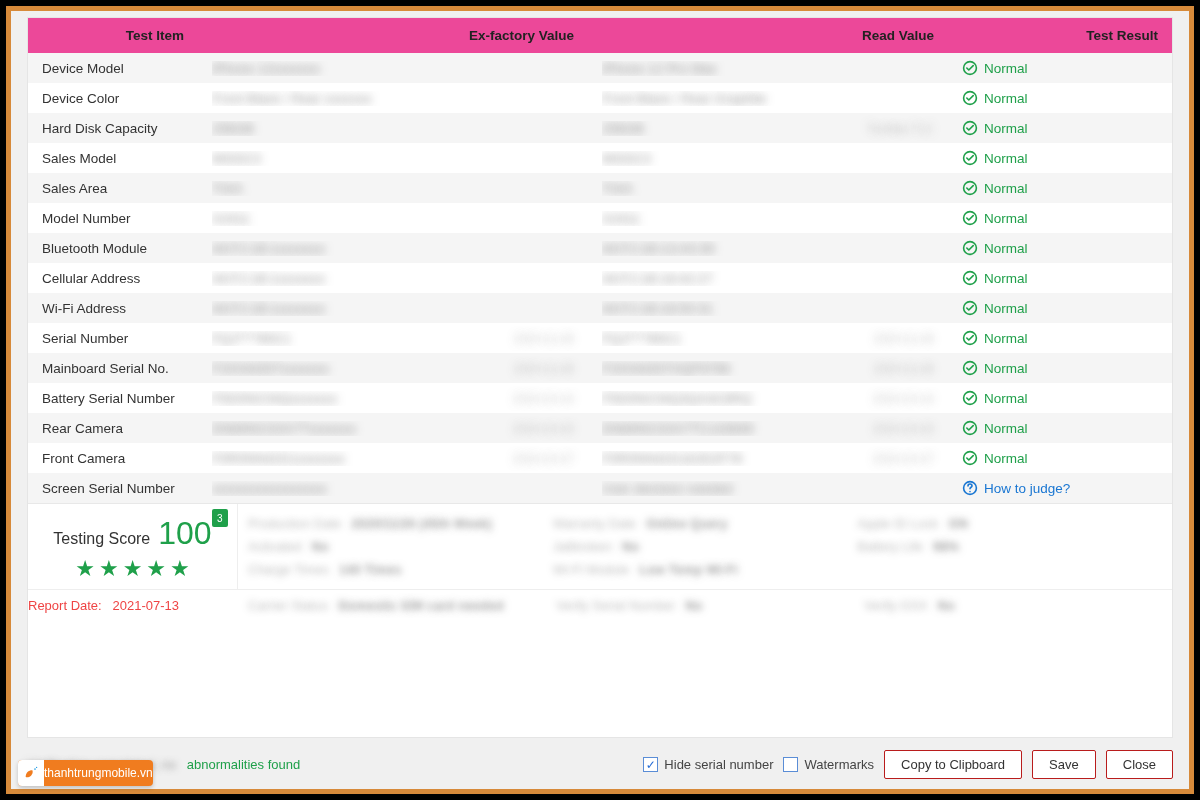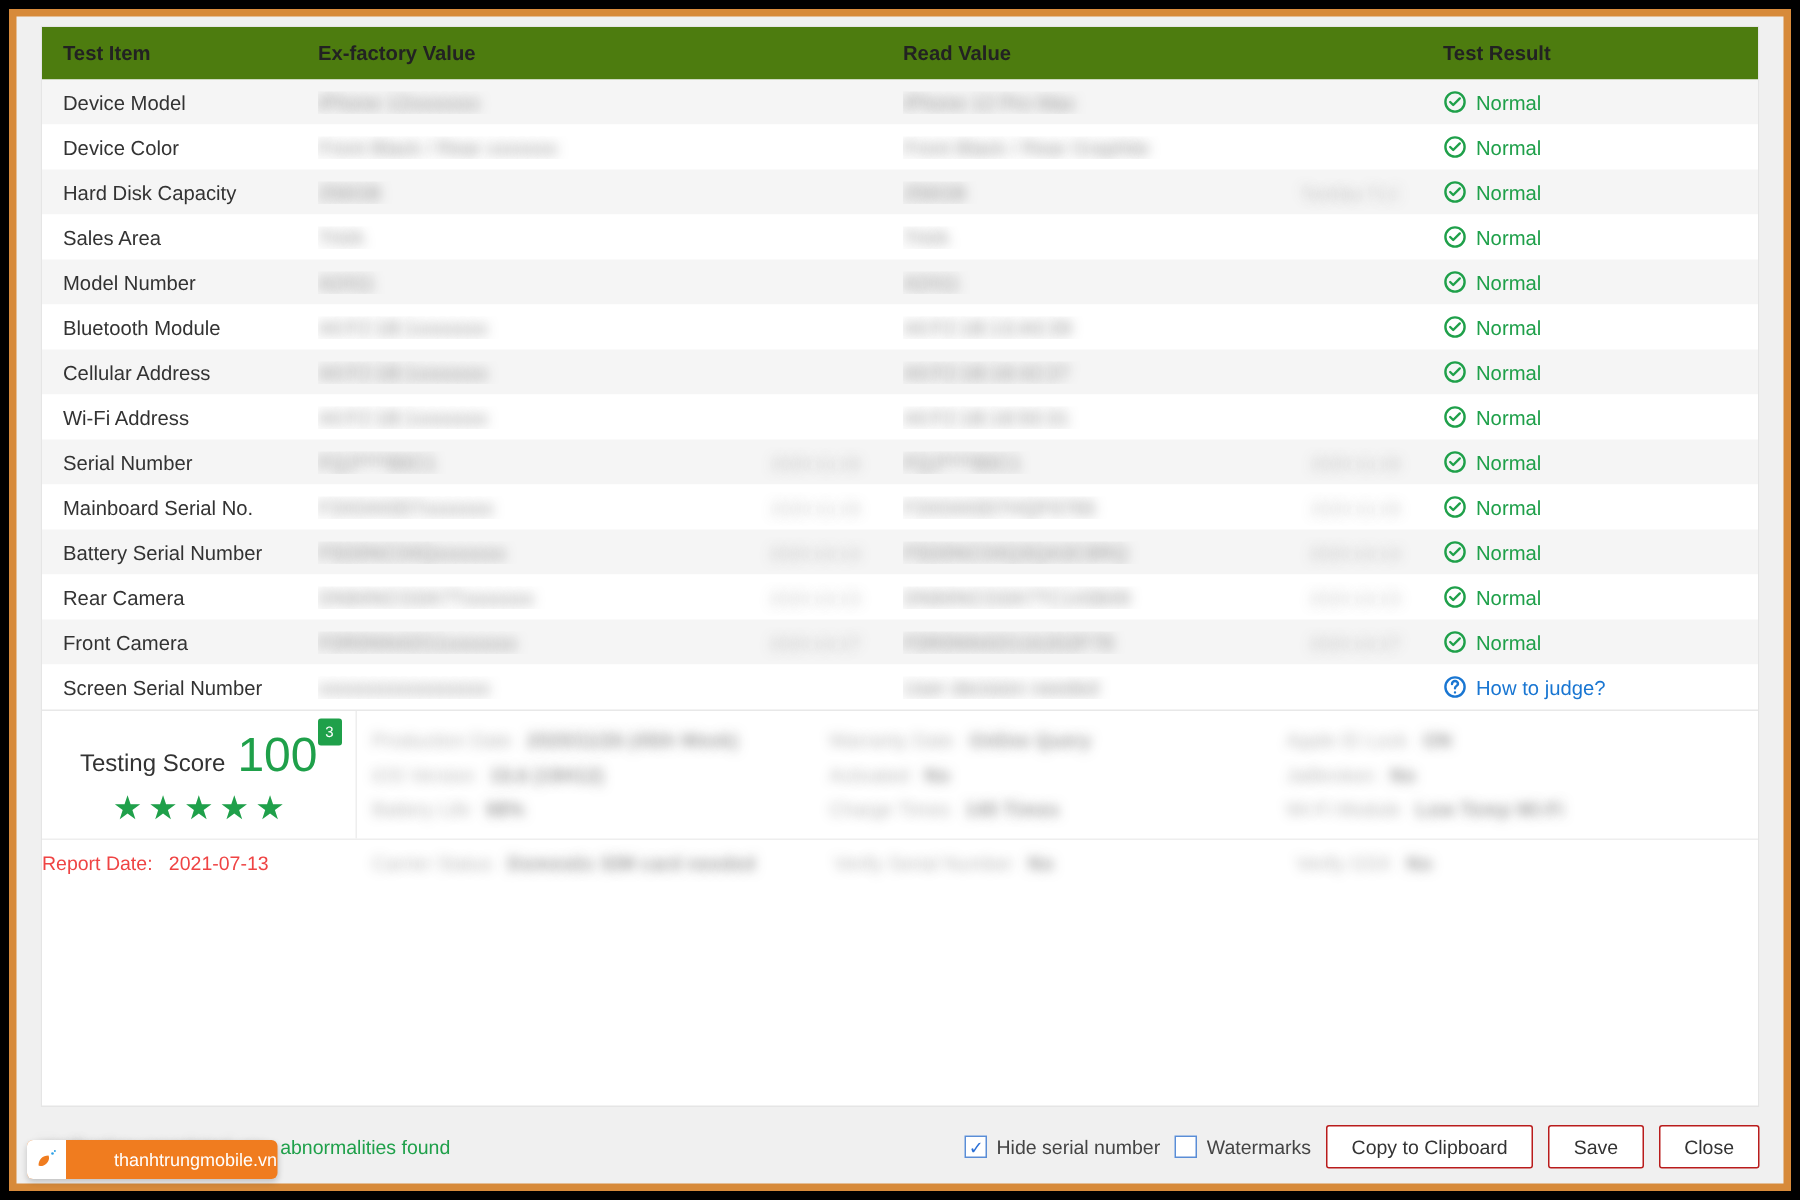--- a/index.html
+++ b/index.html
@@ -11,21 +11,21 @@
   .titlebar { height: 30px; background: #f5f5f5; display: flex; align-items: center; padding: 0 10px; font-size: 12.5px; color: #333; }
   .titlebar-spacer { flex: 1; }
   .titlebar-btn { width: 30px; height: 30px; display: flex; align-items: center; justify-content: center; color: #555; cursor: pointer; font-size: 14px; }
   .titlebar-btn svg { width: 14px; height: 14px; stroke: #555; fill: none; stroke-width: 1.2; }
 
   
   .content { flex: 1; background: #fff; margin: 6px 16px 2px 16px; border: 1px solid #e5e5e5; display: flex; flex-direction: column; overflow: hidden; }
 
   
   .tbl { width: 100%; border-collapse: collapse; font-size: 13.5px; }
-  .tbl thead th { text-align: left; font-weight: 600; padding: 10px 14px; color: #222; background: #4d7c0f; }
+  .tbl thead th { text-align: right; font-weight: 600; padding: 10px 14px; color: #222; background: #ec4899; }
   .tbl tbody td { padding: 7px 14px; vertical-align: middle; color: #333; }
   .tbl tbody tr:nth-child(odd) { background: #f5f5f5; }
   .tbl tbody tr:nth-child(even) { background: #ffffff; }
   .col-item { width: 170px; }
   .col-ex { width: 390px; }
   .col-read { width: 360px; }
   .blurred { color: transparent; text-shadow: 0 0 8px rgba(60,60,60,0.55); user-select: none; white-space: nowrap; overflow: hidden; }
   .blurred-light { color: transparent; text-shadow: 0 0 8px rgba(100,100,100,0.35); user-select: none; white-space: nowrap; }
   .cell-flex { display: flex; align-items: flex-end; }
   .cell-main { flex: 1; overflow: hidden; }
@@ -63,21 +63,21 @@
   .footer-spacer { flex: 1; }
   .chk { display: flex; align-items: center; gap: 6px; color: #444; cursor: pointer; }
   .chk-box { width: 15px; height: 15px; border: 1px solid #5a8dd6; background: #fff; display: flex; align-items: center; justify-content: center; }
   .chk-box.checked::after { content: "✓"; color: #2a6fd6; font-size: 12px; line-height: 1; }
   .btn { padding: 6px 16px; border: 1px solid #b91c1c; background: #fff; color: #333; cursor: pointer; border-radius: 2px; font-size: 13px; }
 
   
   .wm { position: fixed; left: 18px; bottom: 14px; display: flex; align-items: center; background: #f07c1f; color: #fff; font-size: 12px; border-radius: 4px; overflow: hidden; box-shadow: 0 2px 4px rgba(0,0,0,0.2); }
   .wm-icon { width: 26px; height: 26px; background: #fff; display: flex; align-items: center; justify-content: center; }
   .wm-icon svg { width: 16px; height: 16px; }
-  .wm-text { padding: 0 0; margin-left: 32px; }
+  .wm-text { padding: 0 0; }
 </style>
 </head>
 <body>
 
 <div class="outer-border">
 
 
   <div class="content">
 
     <table class="tbl">
@@ -138,20 +138,42 @@
             <td class="col-item">Hard Disk Capacity</td>
             <td class="col-ex">
               <div class="cell-flex">
                 <span class="cell-main blurred">256GB</span>
               </div>
             </td>
             <td class="col-read">
               <div class="cell-flex">
                 <span class="cell-main blurred">256GB</span>
                 <span class="cell-extra blurred-light">Toshiba TLC</span>
+              </div>
+            </td>
+            <td>
+              <span class="result-normal">
+                <svg class="result-icon" viewBox="0 0 20 20">
+                  <circle cx="10" cy="10" r="8"></circle>
+                  <path d="M6 10l2.5 2.5L14 7" fill="none" stroke="currentColor" stroke-width="2" stroke-linecap="round" stroke-linejoin="round"></path>
+                </svg>
+                <span>Normal</span>
+              </span>
+            </td>
+          </tr>
+          <tr>
+            <td class="col-item">Sales Model</td>
+            <td class="col-ex">
+              <div class="cell-flex">
+                <span class="cell-main blurred">MGDC3</span>
+              </div>
+            </td>
+            <td class="col-read">
+              <div class="cell-flex">
+                <span class="cell-main blurred">MGDC3</span>
               </div>
             </td>
             <td>
               <span class="result-normal">
                 <svg class="result-icon" viewBox="0 0 20 20">
                   <circle cx="10" cy="10" r="8"></circle>
                   <path d="M6 10l2.5 2.5L14 7" fill="none" stroke="currentColor" stroke-width="2" stroke-linecap="round" stroke-linejoin="round"></path>
                 </svg>
                 <span>Normal</span>
               </span>
@@ -433,24 +455,20 @@
               <span class="k">Production Date</span>
               <span class="v">2020/11/26 (45th Week)</span>
             </div>
             <div class="info-cell">
               <span class="k">Warranty Date</span>
               <span class="v">Online Query</span>
             </div>
             <div class="info-cell">
               <span class="k">Apple ID Lock</span>
               <span class="v">ON</span>
-            </div>
-            <div class="info-cell">
-              <span class="k">iOS Version</span>
-              <span class="v">15.6 (19H12)</span>
             </div>
             <div class="info-cell">
               <span class="k">Activated</span>
               <span class="v">No</span>
             </div>
             <div class="info-cell">
               <span class="k">Jailbroken</span>
               <span class="v">No</span>
             </div>
             <div class="info-cell">

